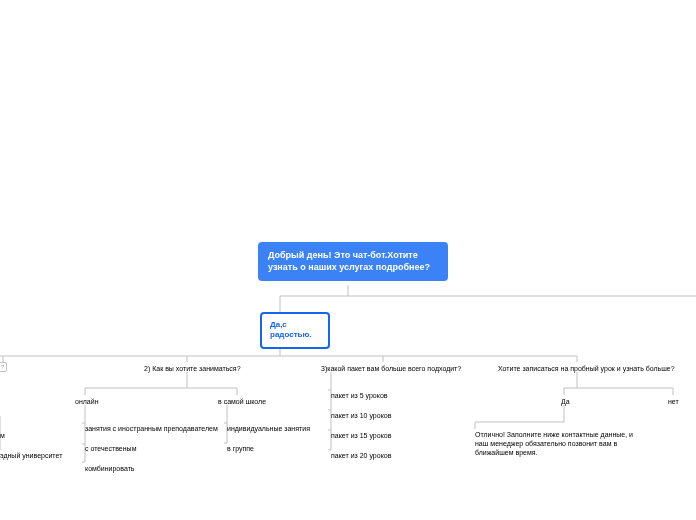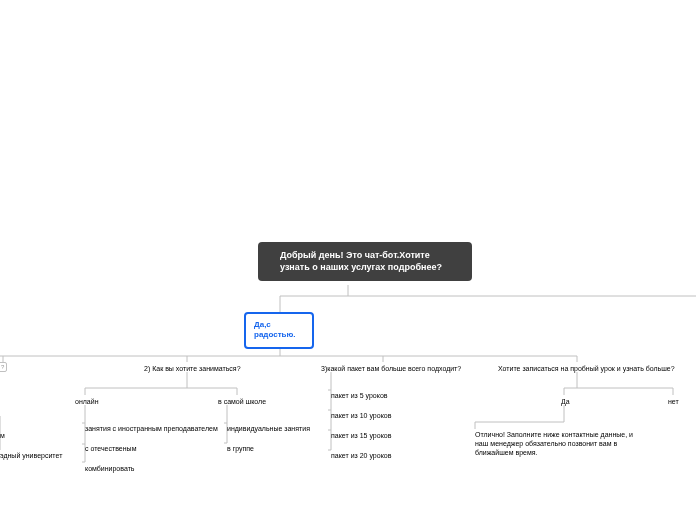--- a/index.html
+++ b/index.html
@@ -1,17 +1,17 @@
 <!DOCTYPE html>
 <html><head>
 <meta charset="utf-8">
 <style>
   html,body{margin:0;padding:0;width:696px;height:520px;background:#fff;font-family:Arial,Helvetica,sans-serif;overflow:hidden}
   .node{position:absolute;font-size:7px;color:#000;line-height:1.3}
-  .root{background:#404040;color:#fff;font-weight:bold;font-size:9px;padding:8px 22px;border-radius:4px;width:170px}
+  .root{background:#3b82f6;color:#fff;font-weight:bold;font-size:9px;padding:8px 10px;border-radius:4px;width:170px}
   .yes{background:#fff;border:2px solid #1565ed;color:#1565ed;font-weight:bold;font-size:8px;padding:6px 8px;border-radius:4px;width:50px}
   .q{font-size:7px}
   svg{position:absolute;top:0;left:0;pointer-events:none}
   line{stroke:#c0c0c0;stroke-width:1}
   .cut{position:absolute;left:-2px;top:362px;border:1px solid #c0c0c0;border-radius:2px;padding:1px 2px;font-size:6px;color:#999;background:#fff}
 </style>
 </head>
 <body>
 
 <svg width="696" height="520">
@@ -57,21 +57,21 @@
   <line x1="564" y1="388" x2="564" y2="395"></line>
   <line x1="673" y1="388" x2="673" y2="395"></line>
 
   <line x1="564" y1="405" x2="564" y2="422"></line>
   <line x1="475" y1="422" x2="564" y2="422"></line>
   <line x1="475" y1="422" x2="475" y2="429"></line>
 </svg>
 
 <div class="node root" style="left:258px;top:242px">Добрый день! Это чат-бот.Хотите узнать о наших услугах подробнее?</div>
 
-<div class="node yes" style="left:244px;top:312px">Да,с радостью.</div>
+<div class="node yes" style="left:260px;top:312px">Да,с радостью.</div>
 
 <div class="cut">?</div>
 
 <div class="node q" style="left:144px;top:364px">2) Как вы хотите заниматься?</div>
 <div class="node" style="left:75px;top:397px">онлайн</div>
 <div class="node" style="left:85px;top:424px">занятия с иностранным преподавателем</div>
 <div class="node" style="left:85px;top:444px">с отечественым</div>
 <div class="node" style="left:85px;top:464px">комбинировать</div>
 <div class="node" style="left:218px;top:397px">в самой школе</div>
 <div class="node" style="left:227px;top:424px">индивидуальные занятия</div>

